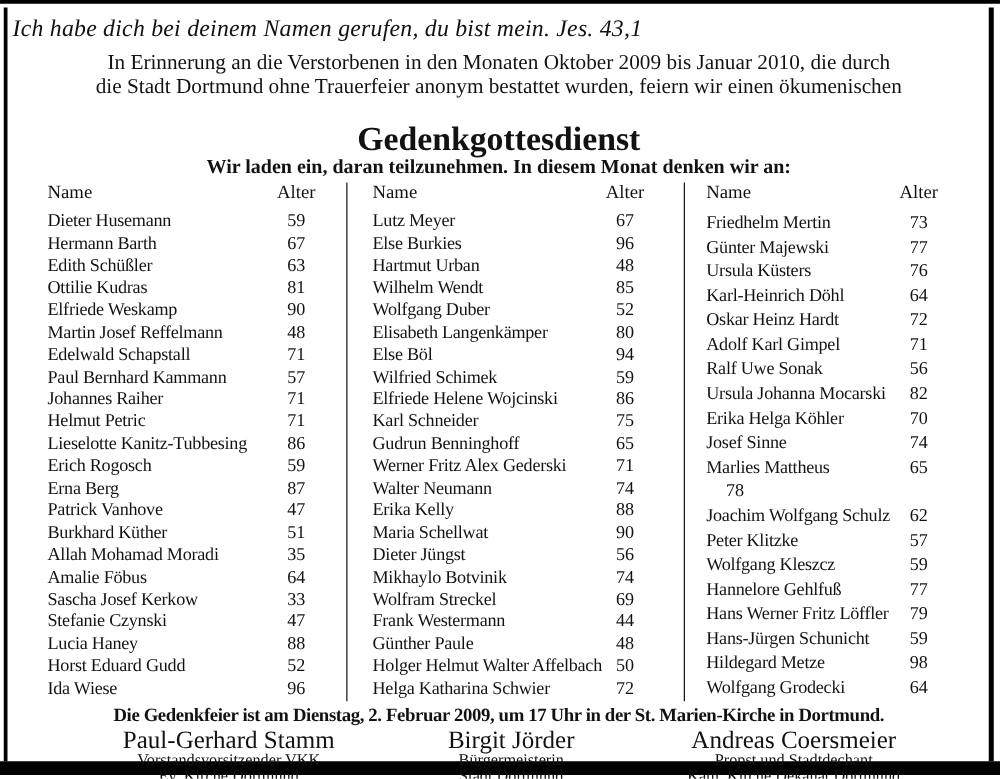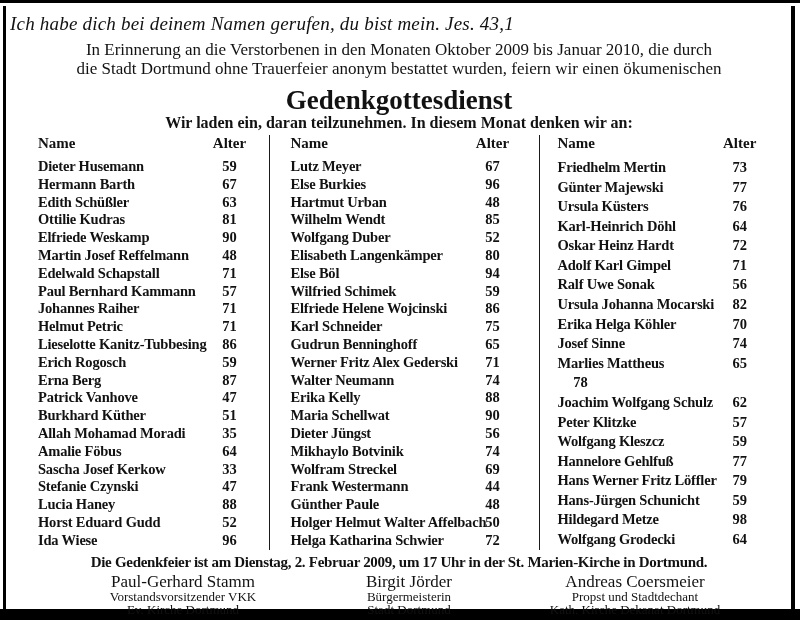--- a/index.html
+++ b/index.html
@@ -28,34 +28,34 @@
     letter-spacing: 0.2px;
   }
   .intro {
     margin-top: 4px;
     text-align: center;
     font-size: 17px;
     line-height: 19px;
   }
   .intro div { white-space: nowrap; }
   .main-title {
-    margin-top: 8px;
+    margin-top: 19px;
     text-align: center;
     font-size: 27px;
     line-height: 28px;
     font-weight: bold;
   }
   .invitation {
     text-align: center;
     font-size: 16px;
     line-height: 18px;
     font-weight: bold;
   }
 
-  .table { display: flex; margin: 3px 26px 0 28px; align-items: flex-start; font-weight: bold; }
+  .table { display: flex; margin: 3px 26px 0 28px; align-items: flex-start; }
   .col { display: flex; flex-direction: column; }
   .col-1 { width: 242px; padding-right: 17px; }
   .col-2 { width: 270px; border-left: 1.5px solid #1a1a1a; padding-left: 20px; padding-right: 24px; }
   .col-3 { flex: 1; border-left: 1.5px solid #1a1a1a; padding-left: 17px; padding-right: 4px; }
 
   .hdr { display: flex; font-size: 15px; line-height: 16px; padding-bottom: 7px; }
   .hdr .nm { flex: 1; }
   .hdr .ag { width: 46px; text-align: center; margin-left: 39px; }
 
   .row { display: flex; font-size: 14.5px; letter-spacing: -0.2px; }
@@ -69,21 +69,21 @@
     text-align: center;
     font-size: 15px;
     line-height: 18px;
     font-weight: bold;
     letter-spacing: -0.3px;
     white-space: nowrap;
   }
 
   .signatures { display: flex; margin: 2px 40px 0 60px; }
   .sig { flex: 1; text-align: center; }
-  .sig-name { font-size: 17px; line-height: 17px; white-space: nowrap; }
+  .sig-name { font-size: 20px; line-height: 17px; white-space: nowrap; }
   .sig-role, .sig-org { font-size: 13px; line-height: 13.5px; white-space: nowrap; }
 </style>
 </head>
 <body>
 
 <div class="edge-top"></div>
 <div class="edge-left"></div>
 <div class="edge-right"></div>
 <div class="edge-bottom"></div>
 

